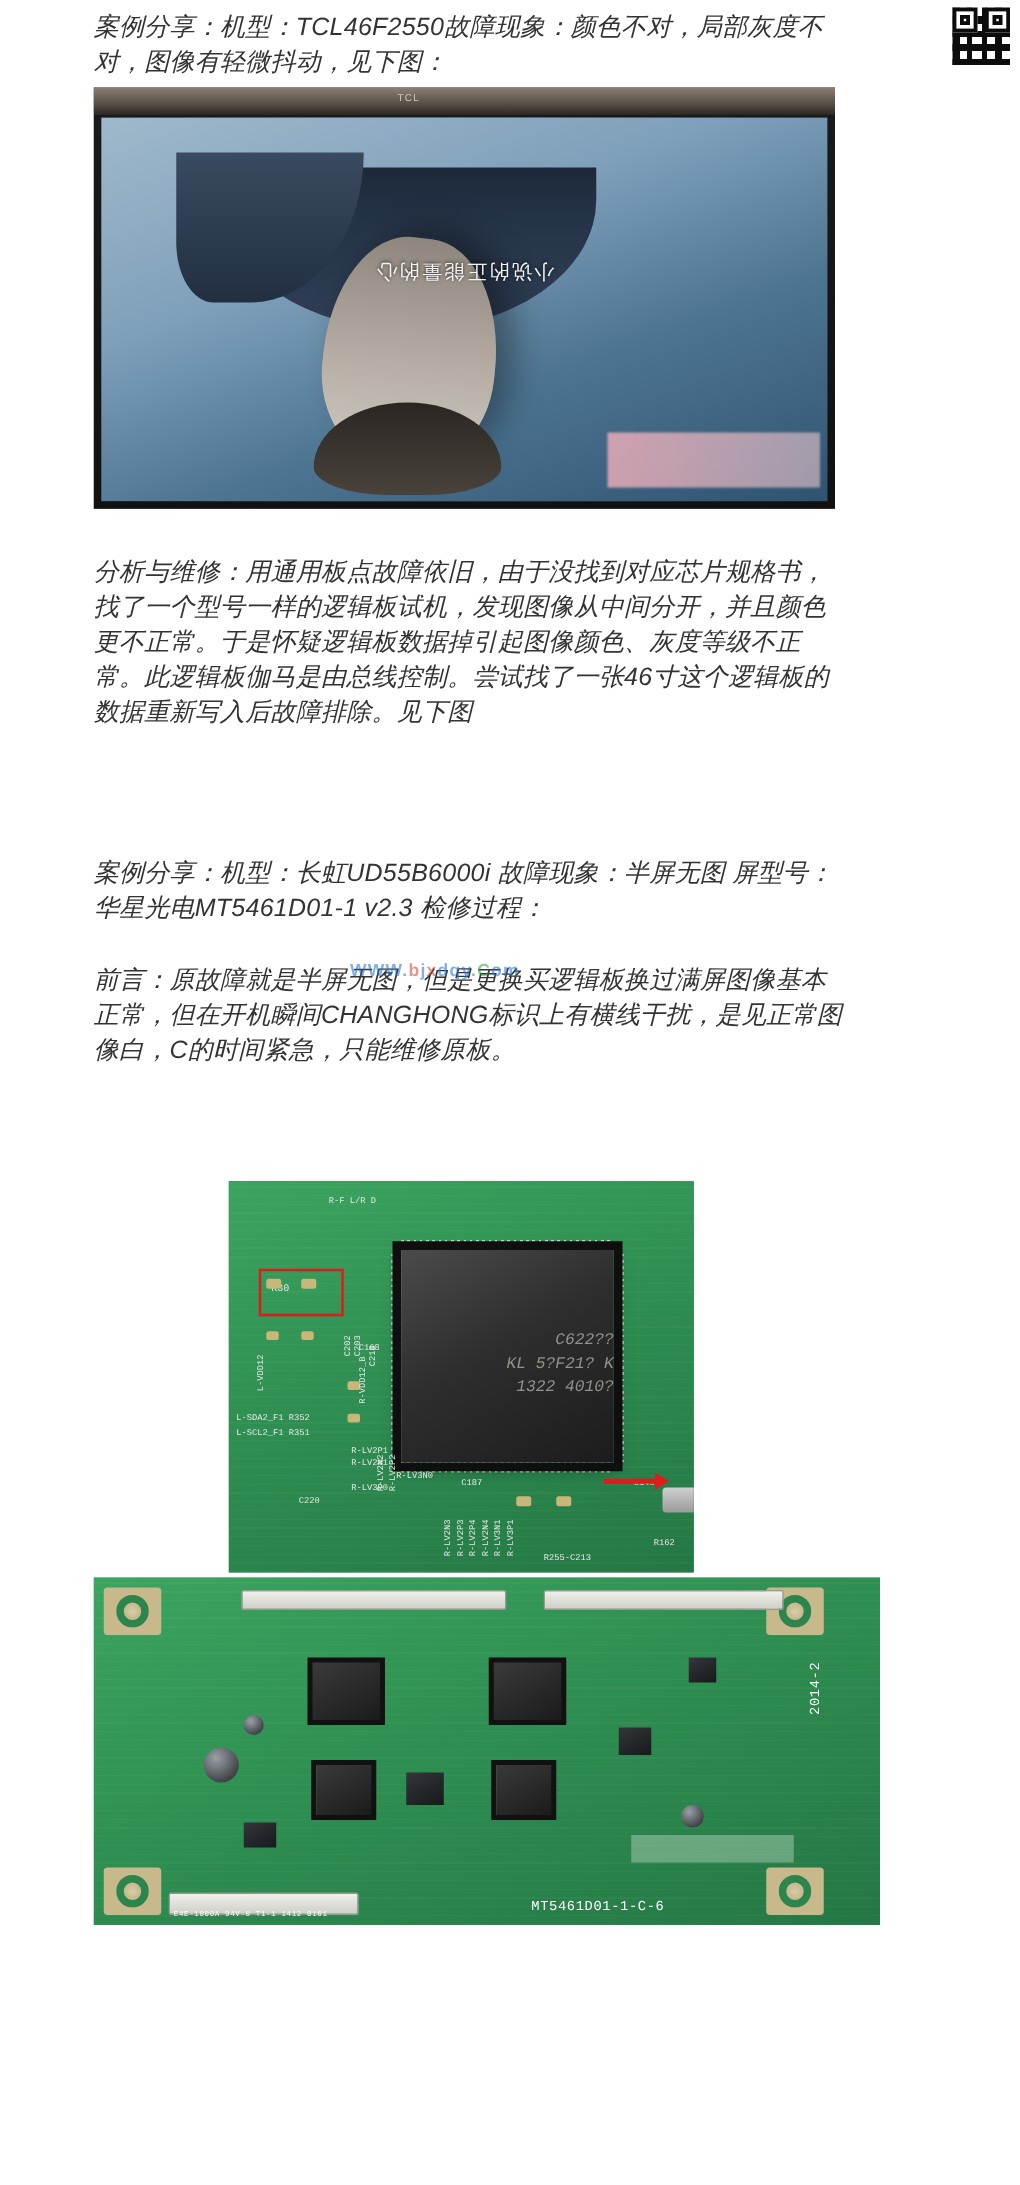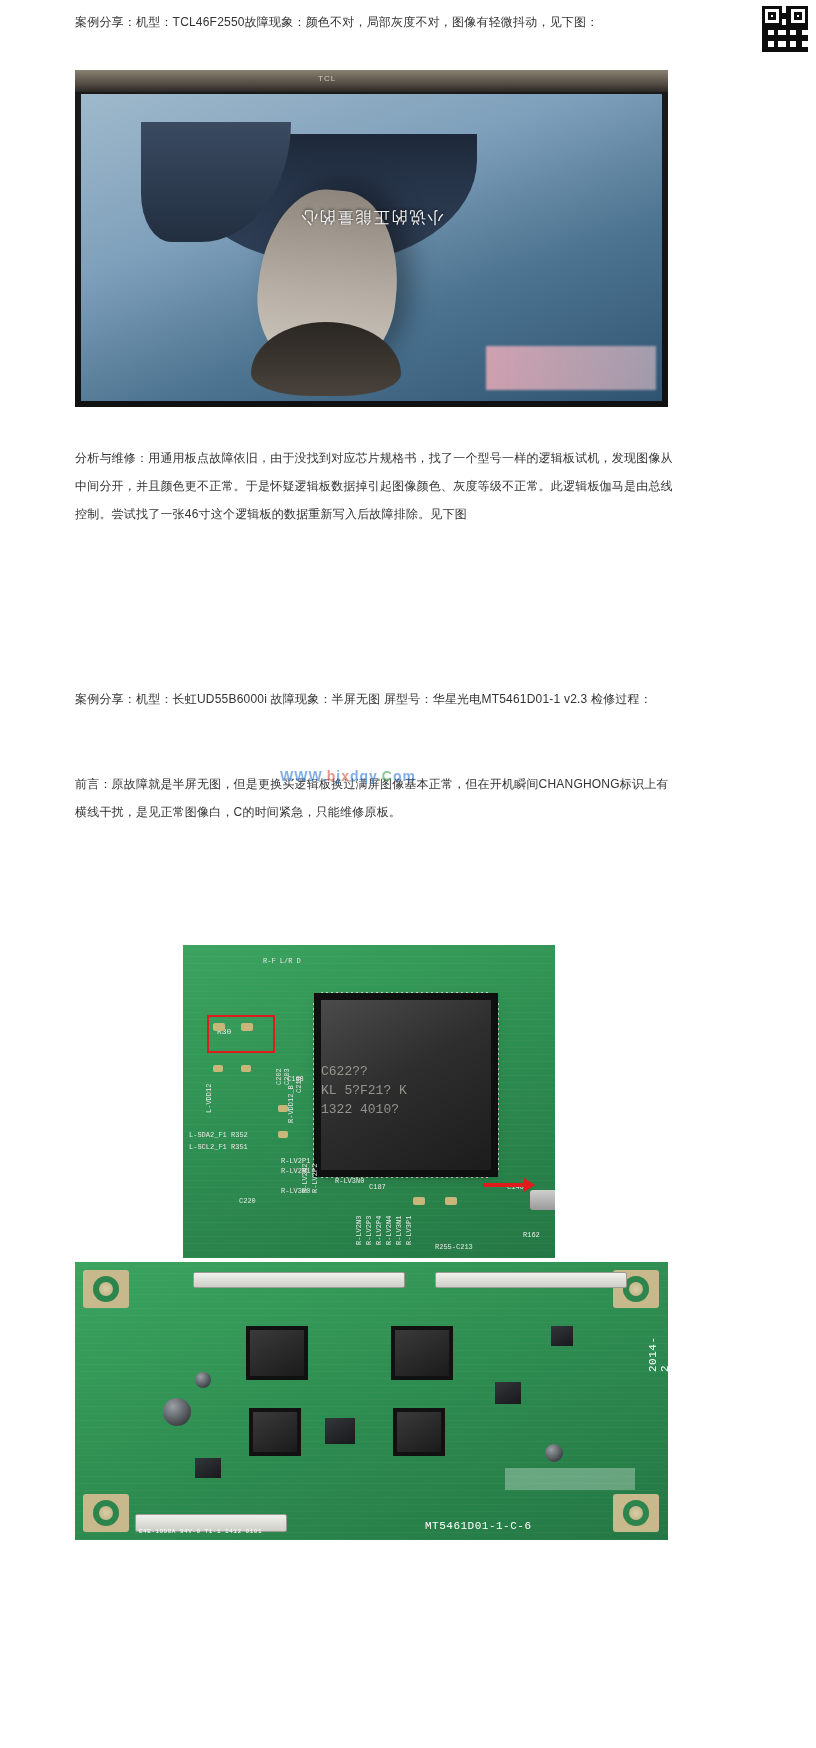--- a/index.html
+++ b/index.html
@@ -37,25 +37,26 @@
     position: absolute;
     width: 14px;
     height: 14px;
     border: 3px solid #000;
     background: #fff;
     box-shadow: inset 0 0 0 3px #fff, inset 0 0 0 6px #000;
   }
   .qr::before { top: 0; left: 0; }
   .qr::after { top: 0; right: 0; }
   p.para {
-    font-size: 12px;
+    font-size: 20px;
     line-height: 28px;
     color: #333333;
     margin: 0;
     letter-spacing: 0.2px;
+    font-style: italic;
   }
   .p1 { position: absolute; left: 75px; top: 8px; width: 600px; }
   .p2 { position: absolute; left: 75px; top: 444px; width: 600px; }
   .p3 { position: absolute; left: 75px; top: 685px; width: 605px; }
   .p4 { position: absolute; left: 75px; top: 770px; width: 600px; }
   .p5 { position: absolute; left: 75px; top: 815px; width: 600px; }
 
   
   .photo1 {
     position: absolute;
@@ -172,26 +173,27 @@
   }
   .chip {
     position: absolute;
     left: 138px; top: 55px;
     width: 170px; height: 170px;
     background: linear-gradient(150deg,#4b4b4b 0%, #2e2e2e 45%, #1c1c1c 100%);
     box-shadow: 0 0 0 7px #0f0f0f, 0 4px 12px rgba(0,0,0,0.5);
   }
   .chip-text {
     position: absolute; left: 0; right: 0; top: 62px;
-    text-align: left;
+    text-align: right;
     color: #b5b5ad;
     font-family: "Liberation Mono", monospace;
     font-size: 13px;
     line-height: 19px;
     opacity: 0.75;
+    font-style: italic;
   }
   .chip-pins-t, .chip-pins-b {
     position: absolute; left: 138px; width: 170px; height: 8px;
     background: repeating-linear-gradient(90deg, #cfcfcf 0 2px, transparent 2px 5px);
   }
   .chip-pins-t { top: 47px; }
   .chip-pins-b { top: 225px; }
   .chip-pins-l, .chip-pins-r {
     position: absolute; top: 55px; width: 8px; height: 170px;
     background: repeating-linear-gradient(0deg, #cfcfcf 0 2px, transparent 2px 5px);
@@ -242,20 +244,21 @@
 
   
   .photo3 {
     position: absolute;
     left: 75px;
     top: 1262px;
     width: 593px;
     height: 278px;
     background: #2f8f52;
     overflow: hidden;
+    padding-left: 36px;
   }
   .pcb2-bg {
     position: absolute; inset: 0;
     background:
       repeating-linear-gradient(0deg, rgba(255,255,255,0.03) 0 1px, transparent 1px 7px),
       linear-gradient(160deg, #3ba45f 0%, #2f8f52 45%, #247744 100%);
   }
   .mount-hole {
     position: absolute;
     width: 26px; height: 26px;
@@ -372,21 +375,21 @@
     <div class="silk rot" style="left:92px; top:140px;">C202</div>
     <div class="silk rot" style="left:100px; top:140px;">C203</div>
     <div class="silk rot" style="left:112px; top:148px;">C218</div>
     <div class="silk" style="left:186px; top:238px;text-align:center;">C187</div>
     <div class="silk" style="left:6px; top:186px;">L-SDA2_F1 R352</div>
     <div class="silk" style="left:6px; top:198px;">L-SCL2_F1 R351</div>
     <div class="silk rot" style="left:118px; top:248px;">R-LV2N2</div>
     <div class="silk rot" style="left:128px; top:248px;">R-LV2P2</div>
     <div class="silk" style="left:98px; top:212px;">R-LV2P1</div>
     <div class="silk" style="left:98px; top:222px;">R-LV2N1</div>
-    <div class="silk" style="left:112px; top:232px;padding-left:40px;">R-LV3N0</div>
+    <div class="silk" style="left:94px; top:232px;padding-left:40px;">R-LV3N0</div>
     <div class="silk" style="left:98px; top:242px;">R-LV3P0</div>
     <div class="silk rot" style="left:172px; top:300px;">R-LV2N3</div>
     <div class="silk rot" style="left:182px; top:300px;">R-LV2P3</div>
     <div class="silk rot" style="left:192px; top:300px;">R-LV2P4</div>
     <div class="silk rot" style="left:202px; top:300px;">R-LV2N4</div>
     <div class="silk rot" style="left:212px; top:300px;">R-LV3N1</div>
     <div class="silk rot" style="left:222px; top:300px;">R-LV3P1</div>
     <div class="silk" style="left:252px; top:298px;">R255-C213</div>
     <div class="silk" style="left:340px; top:286px;">R162</div>
     <div class="silk" style="left:56px; top:252px;">C220</div>

